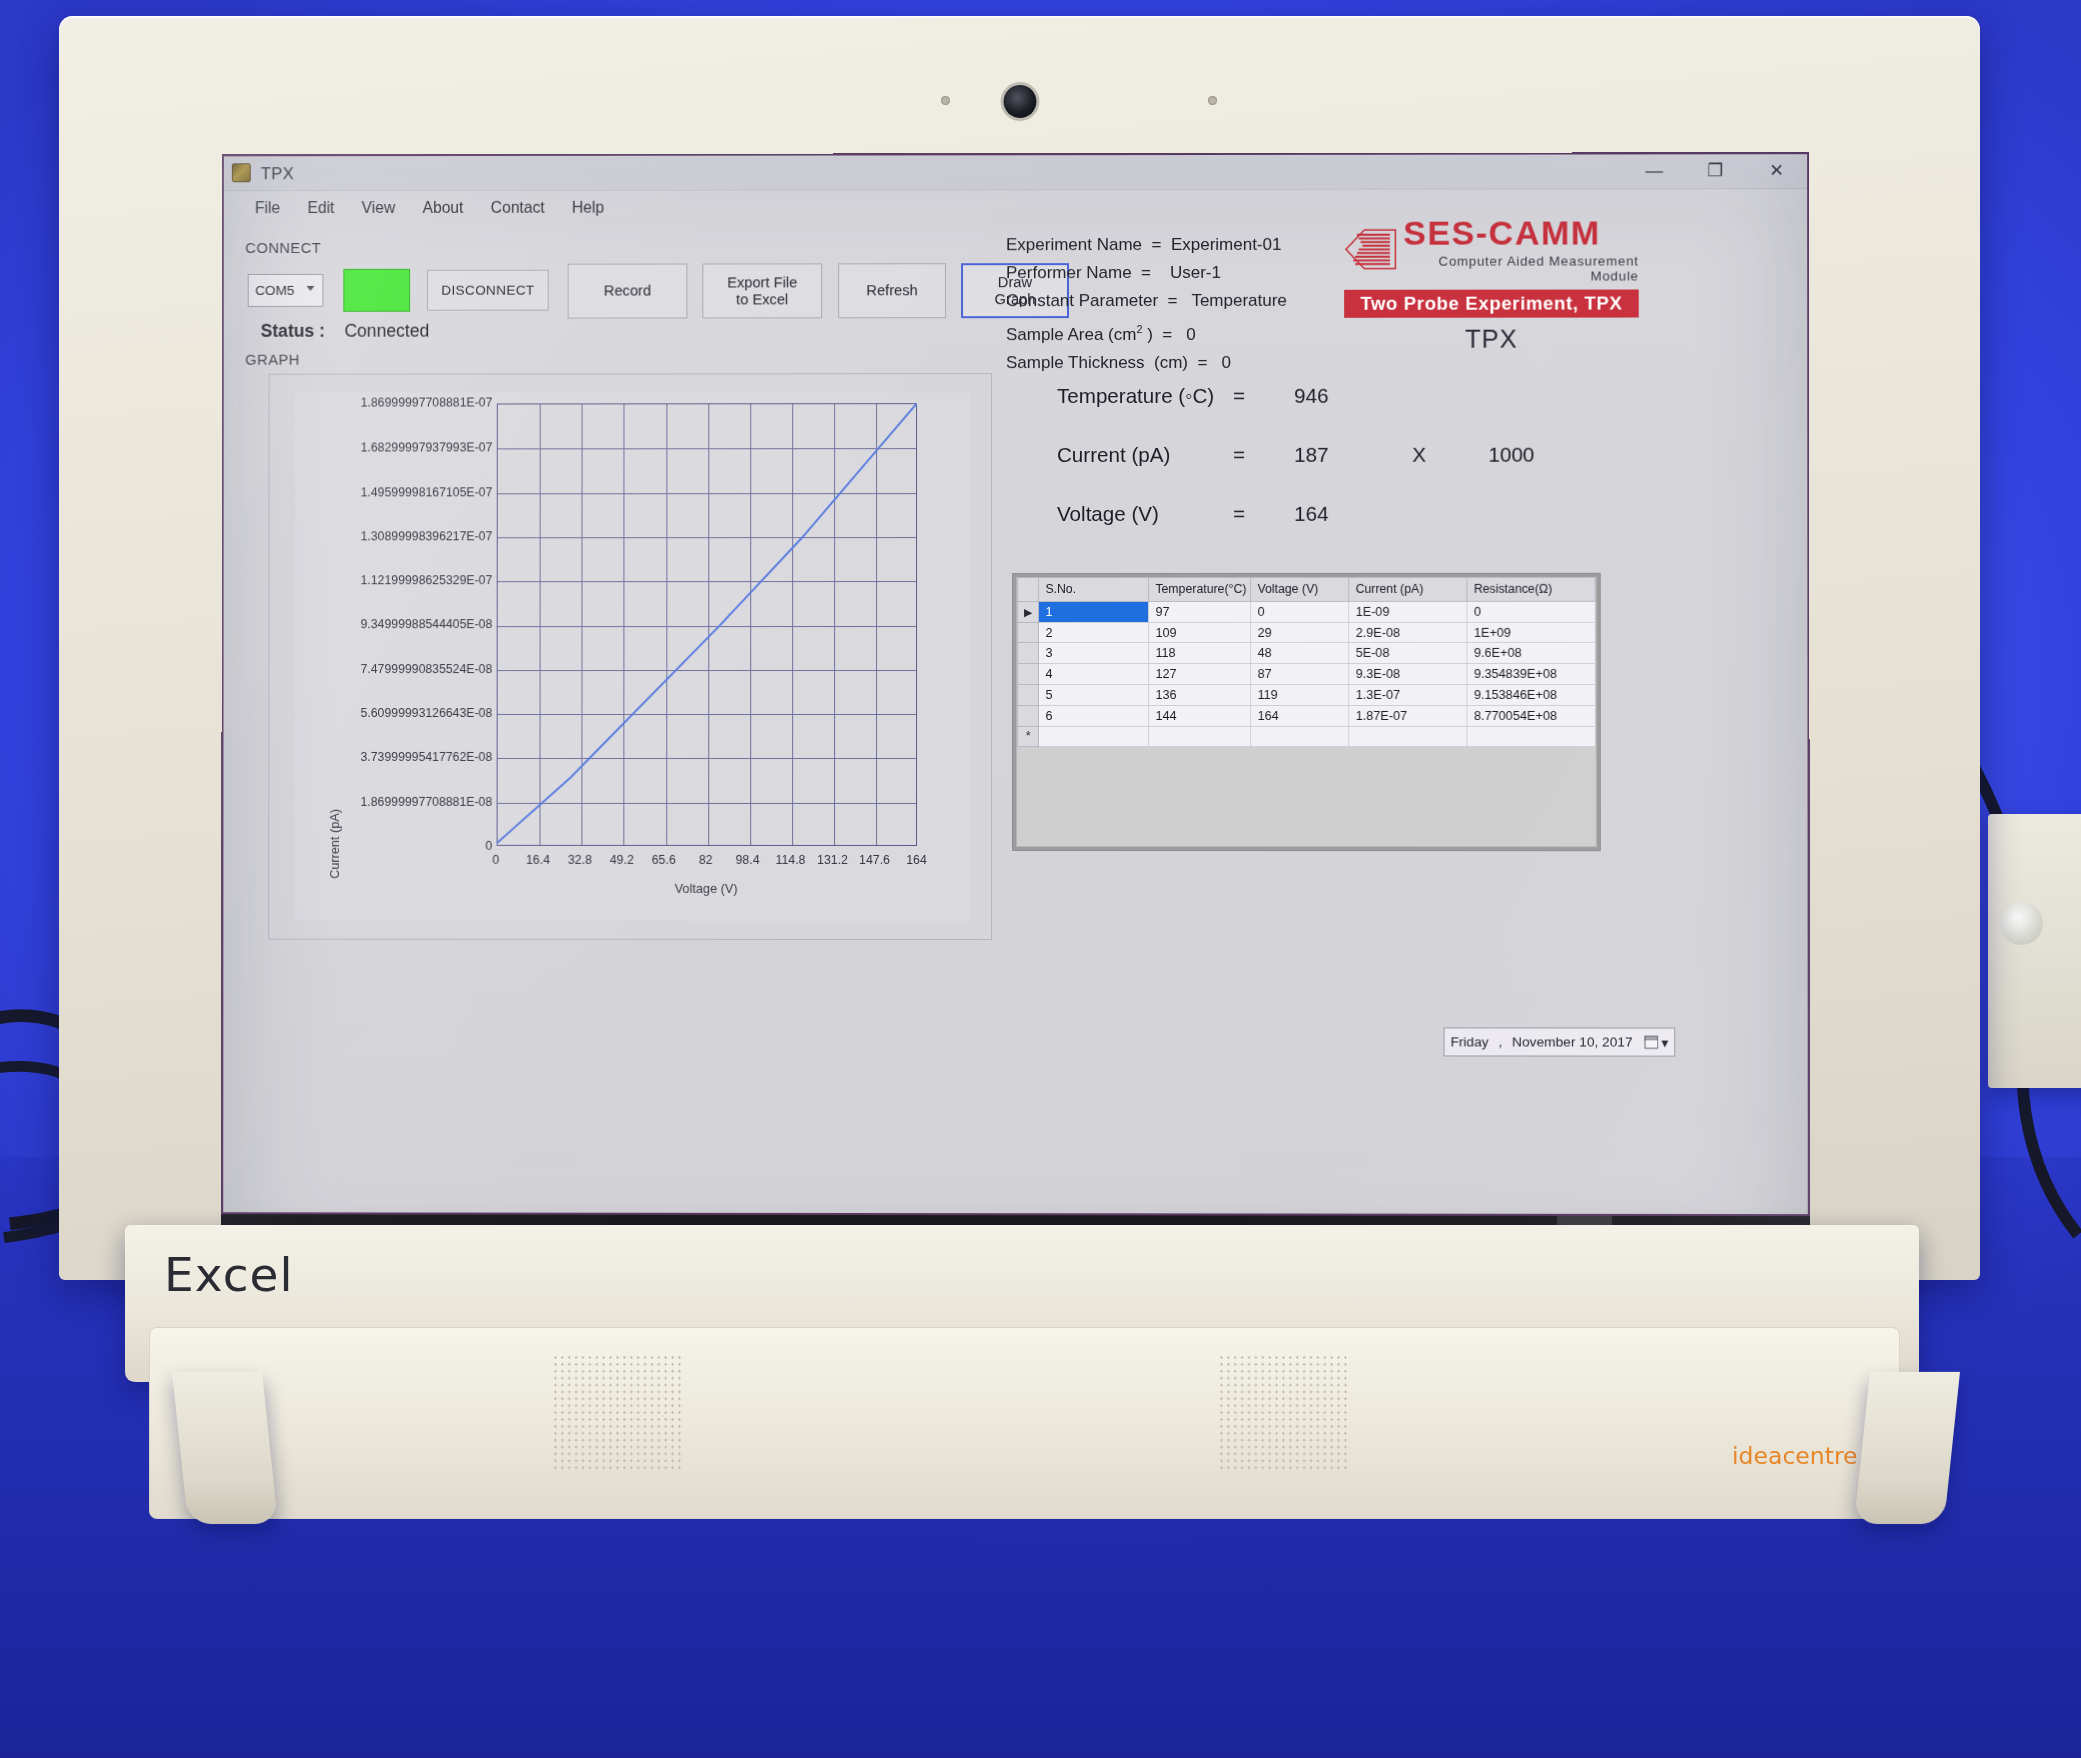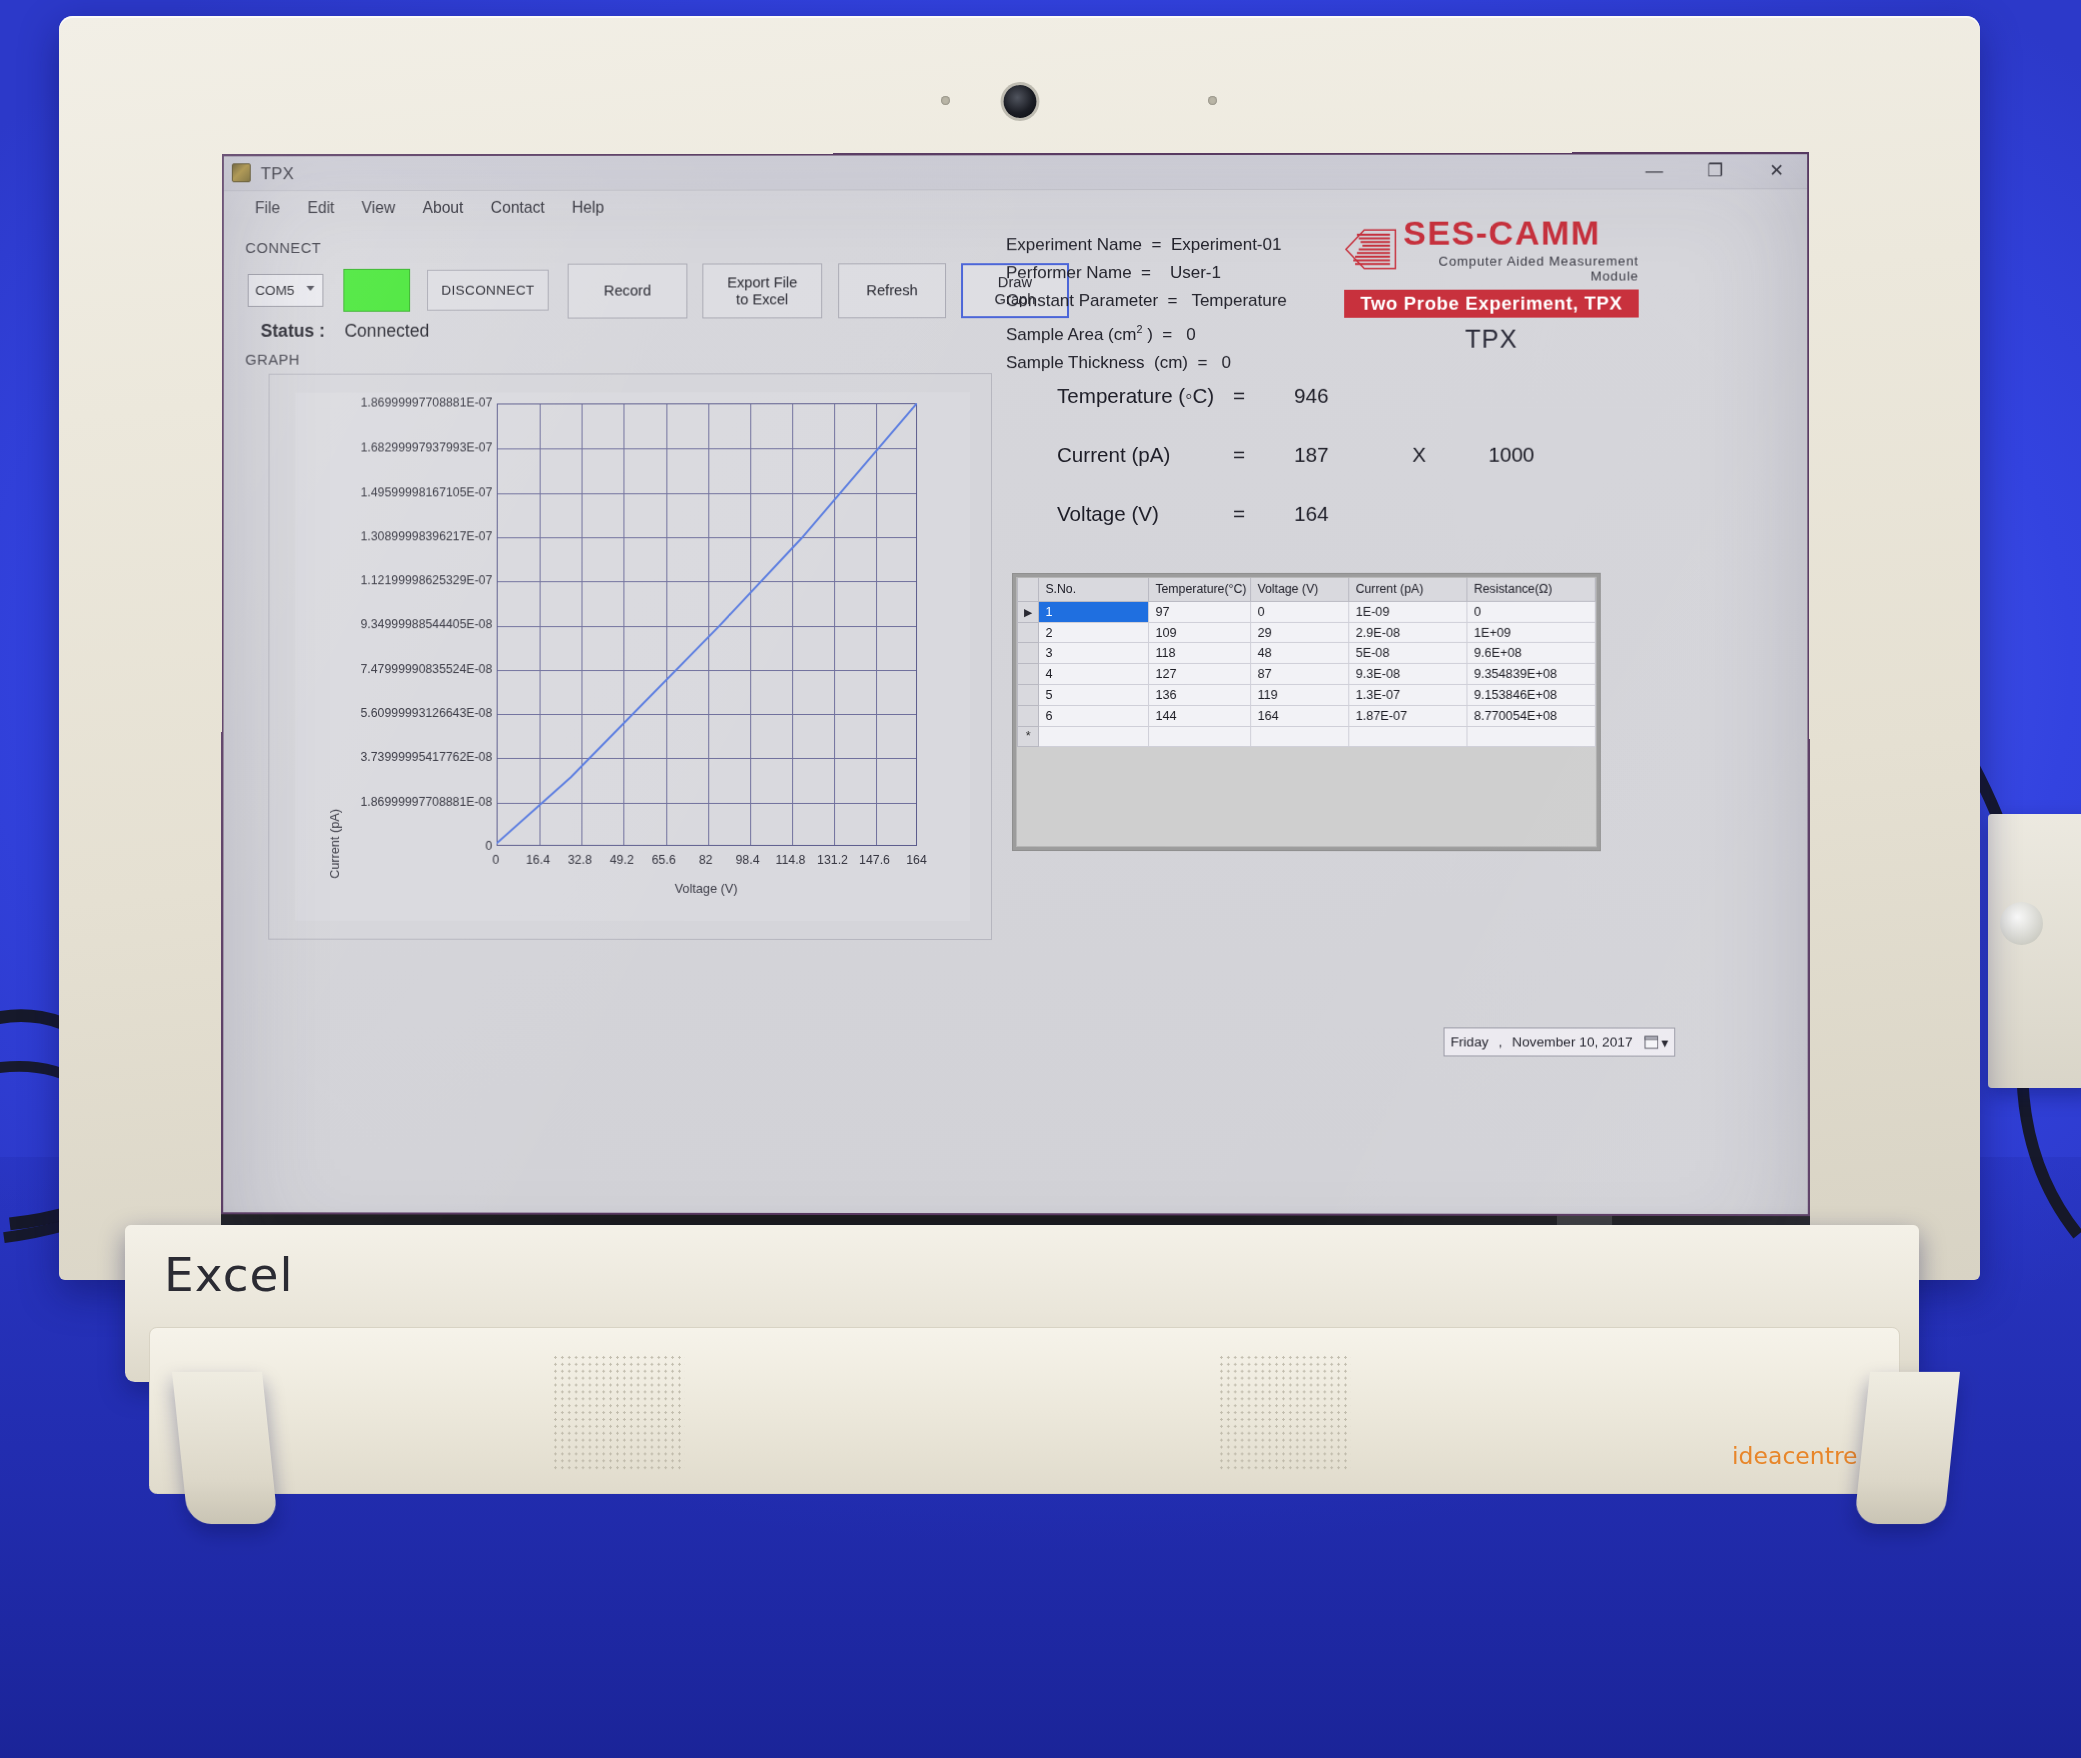--- a/index.html
+++ b/index.html
@@ -208,21 +208,21 @@
   
   #chassis{
     position:absolute; left:125px; top:1225px; width:1794px; height:157px;
     background:linear-gradient(180deg,#f4f1e8 0%, #eae6da 55%, #ddd8c9 100%);
     border-radius:5.9px 5.9px 9.8px 9.8px;
     box-shadow: 0 9.8px 25.5px rgba(10,14,80,.4);
   }
   #lenovo-text{ position:absolute; left:39px; top:21.6px; font-size:47px; color:#2b2b33;
     font-family:"DejaVu Sans", sans-serif; letter-spacing:1px; }
   #grill{
-    position:absolute; left:23.5px; top:102px; width:1751px; height:167px;
+    position:absolute; left:23.5px; top:102px; width:1751px; height:192px;
     background:linear-gradient(180deg,#f6f3ea 0%, #ece8db 50%, #e0dbcc 100%);
     border-radius:7.8px; border:1px solid #d8d3c4;
   }
   .speaker{
     position:absolute; top:25.5px; width:133px; height:116px;
     background-image:radial-gradient(#b9b4a4 1.2px, transparent 1.3px);
     background-size:6.9px 6.9px; opacity:.85;
   }
   #spk-l{ left:402px; } #spk-r{ left:1068px; }
   #ideacentre{ position:absolute; right:41px; top:114px; font-size:23.5px; color:#e8862a;

